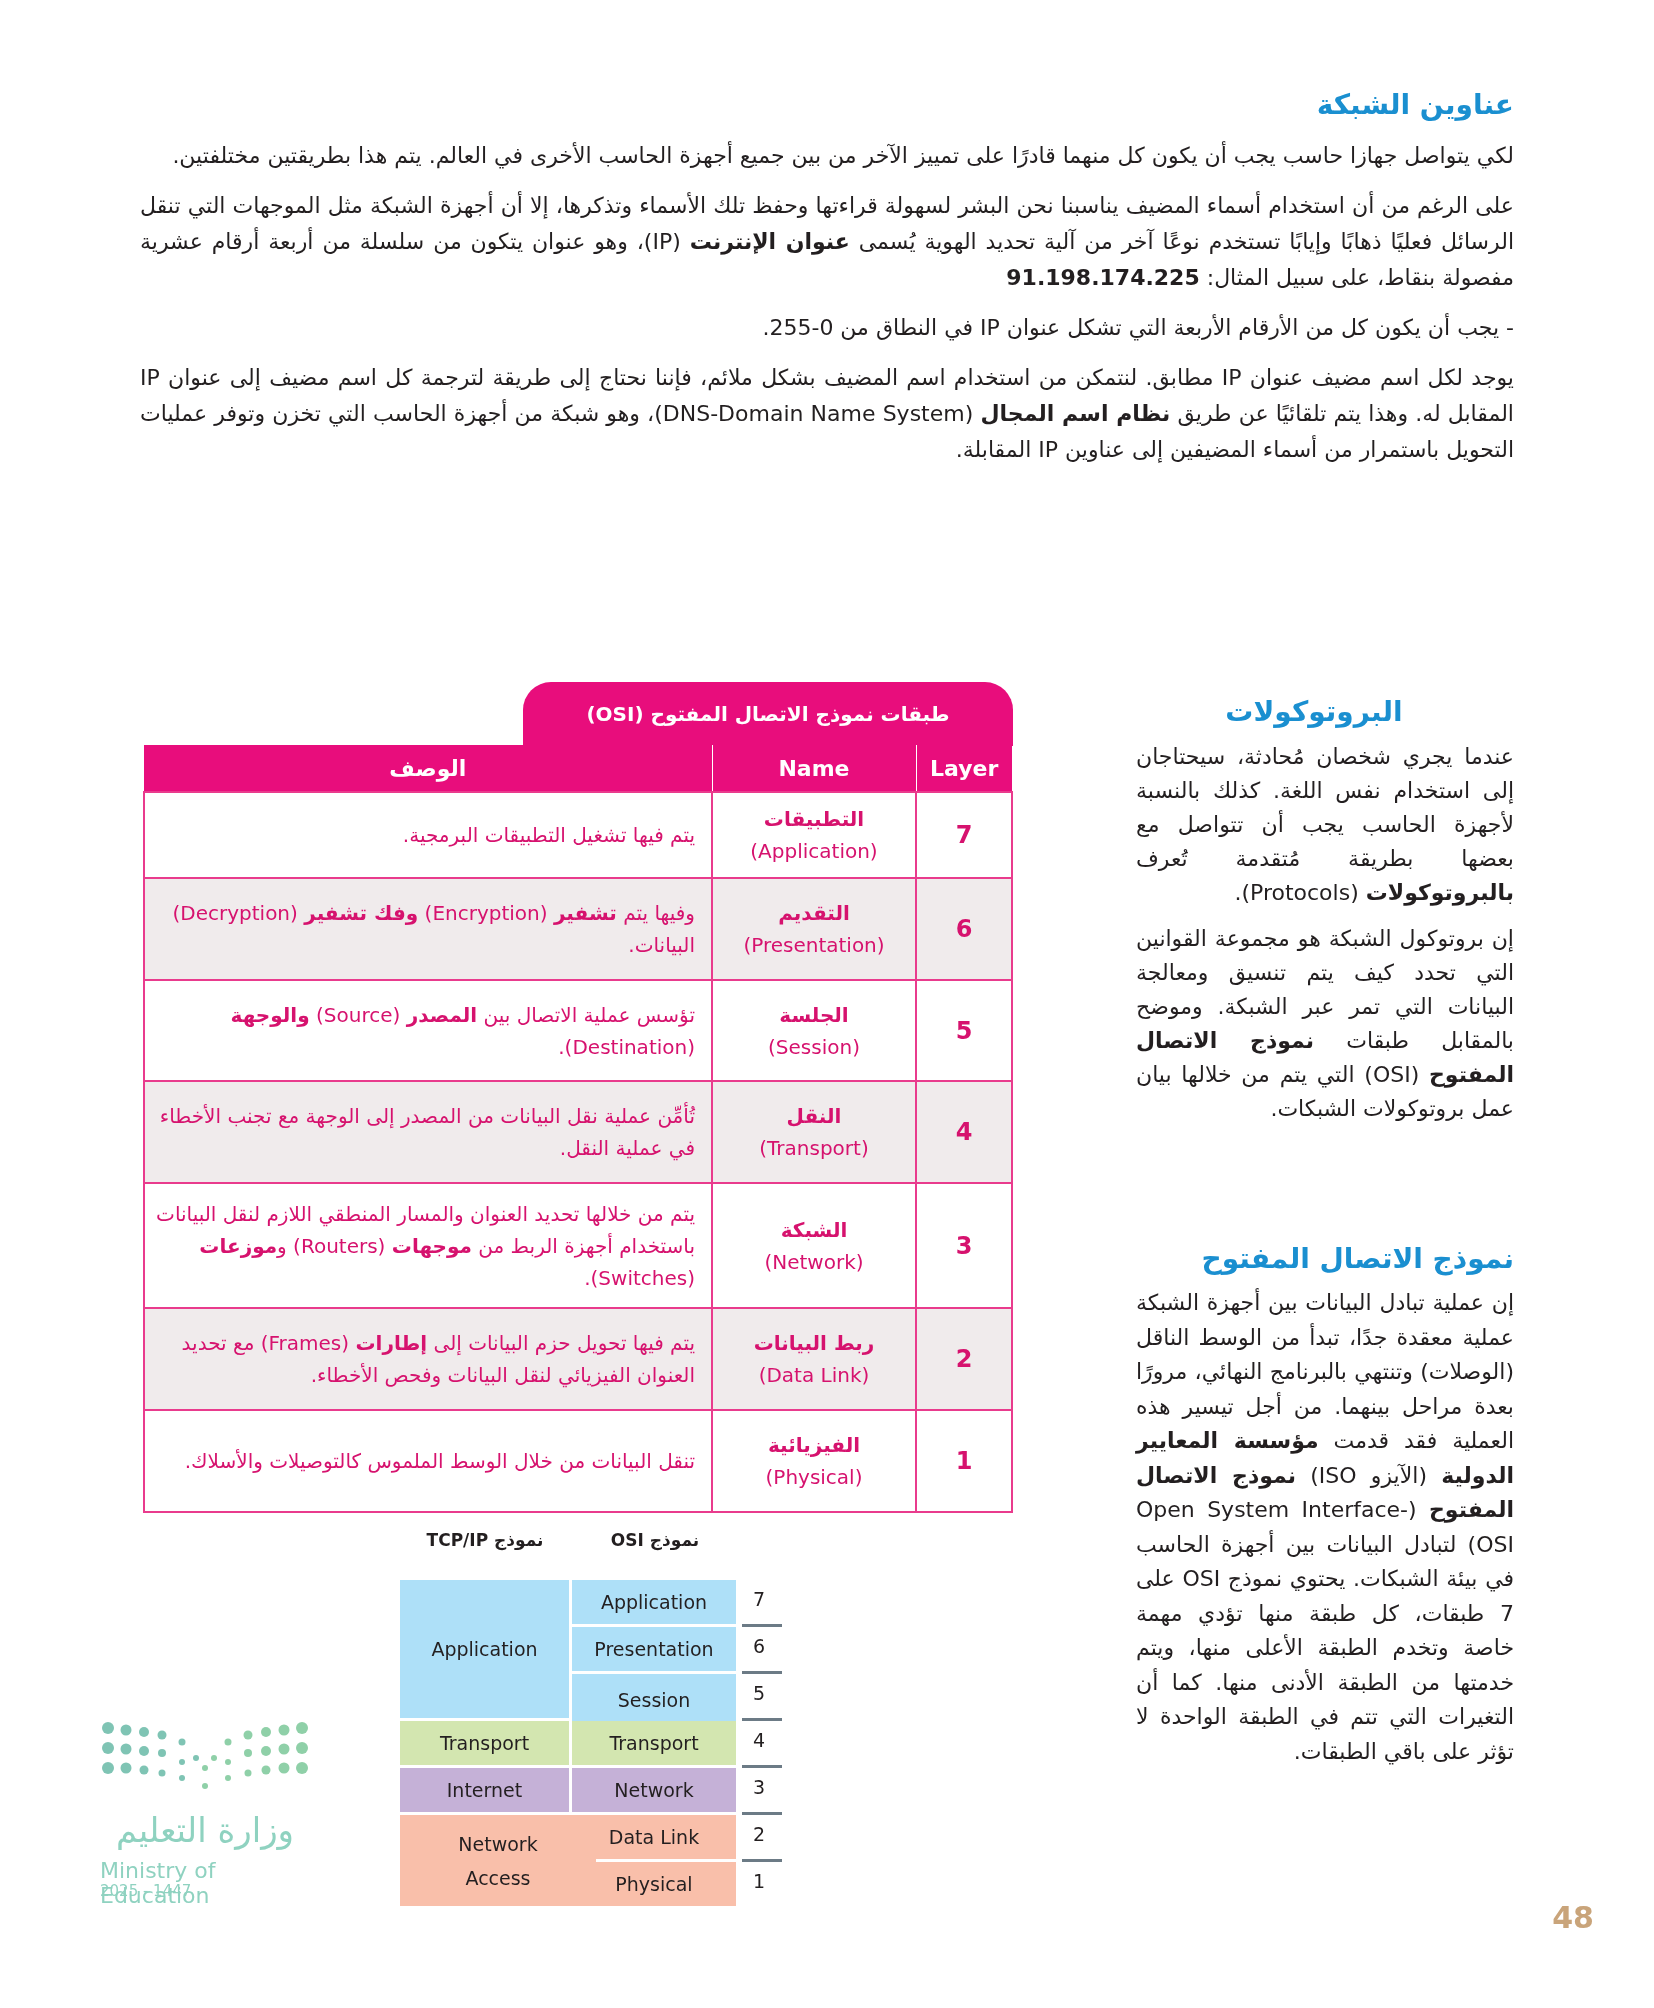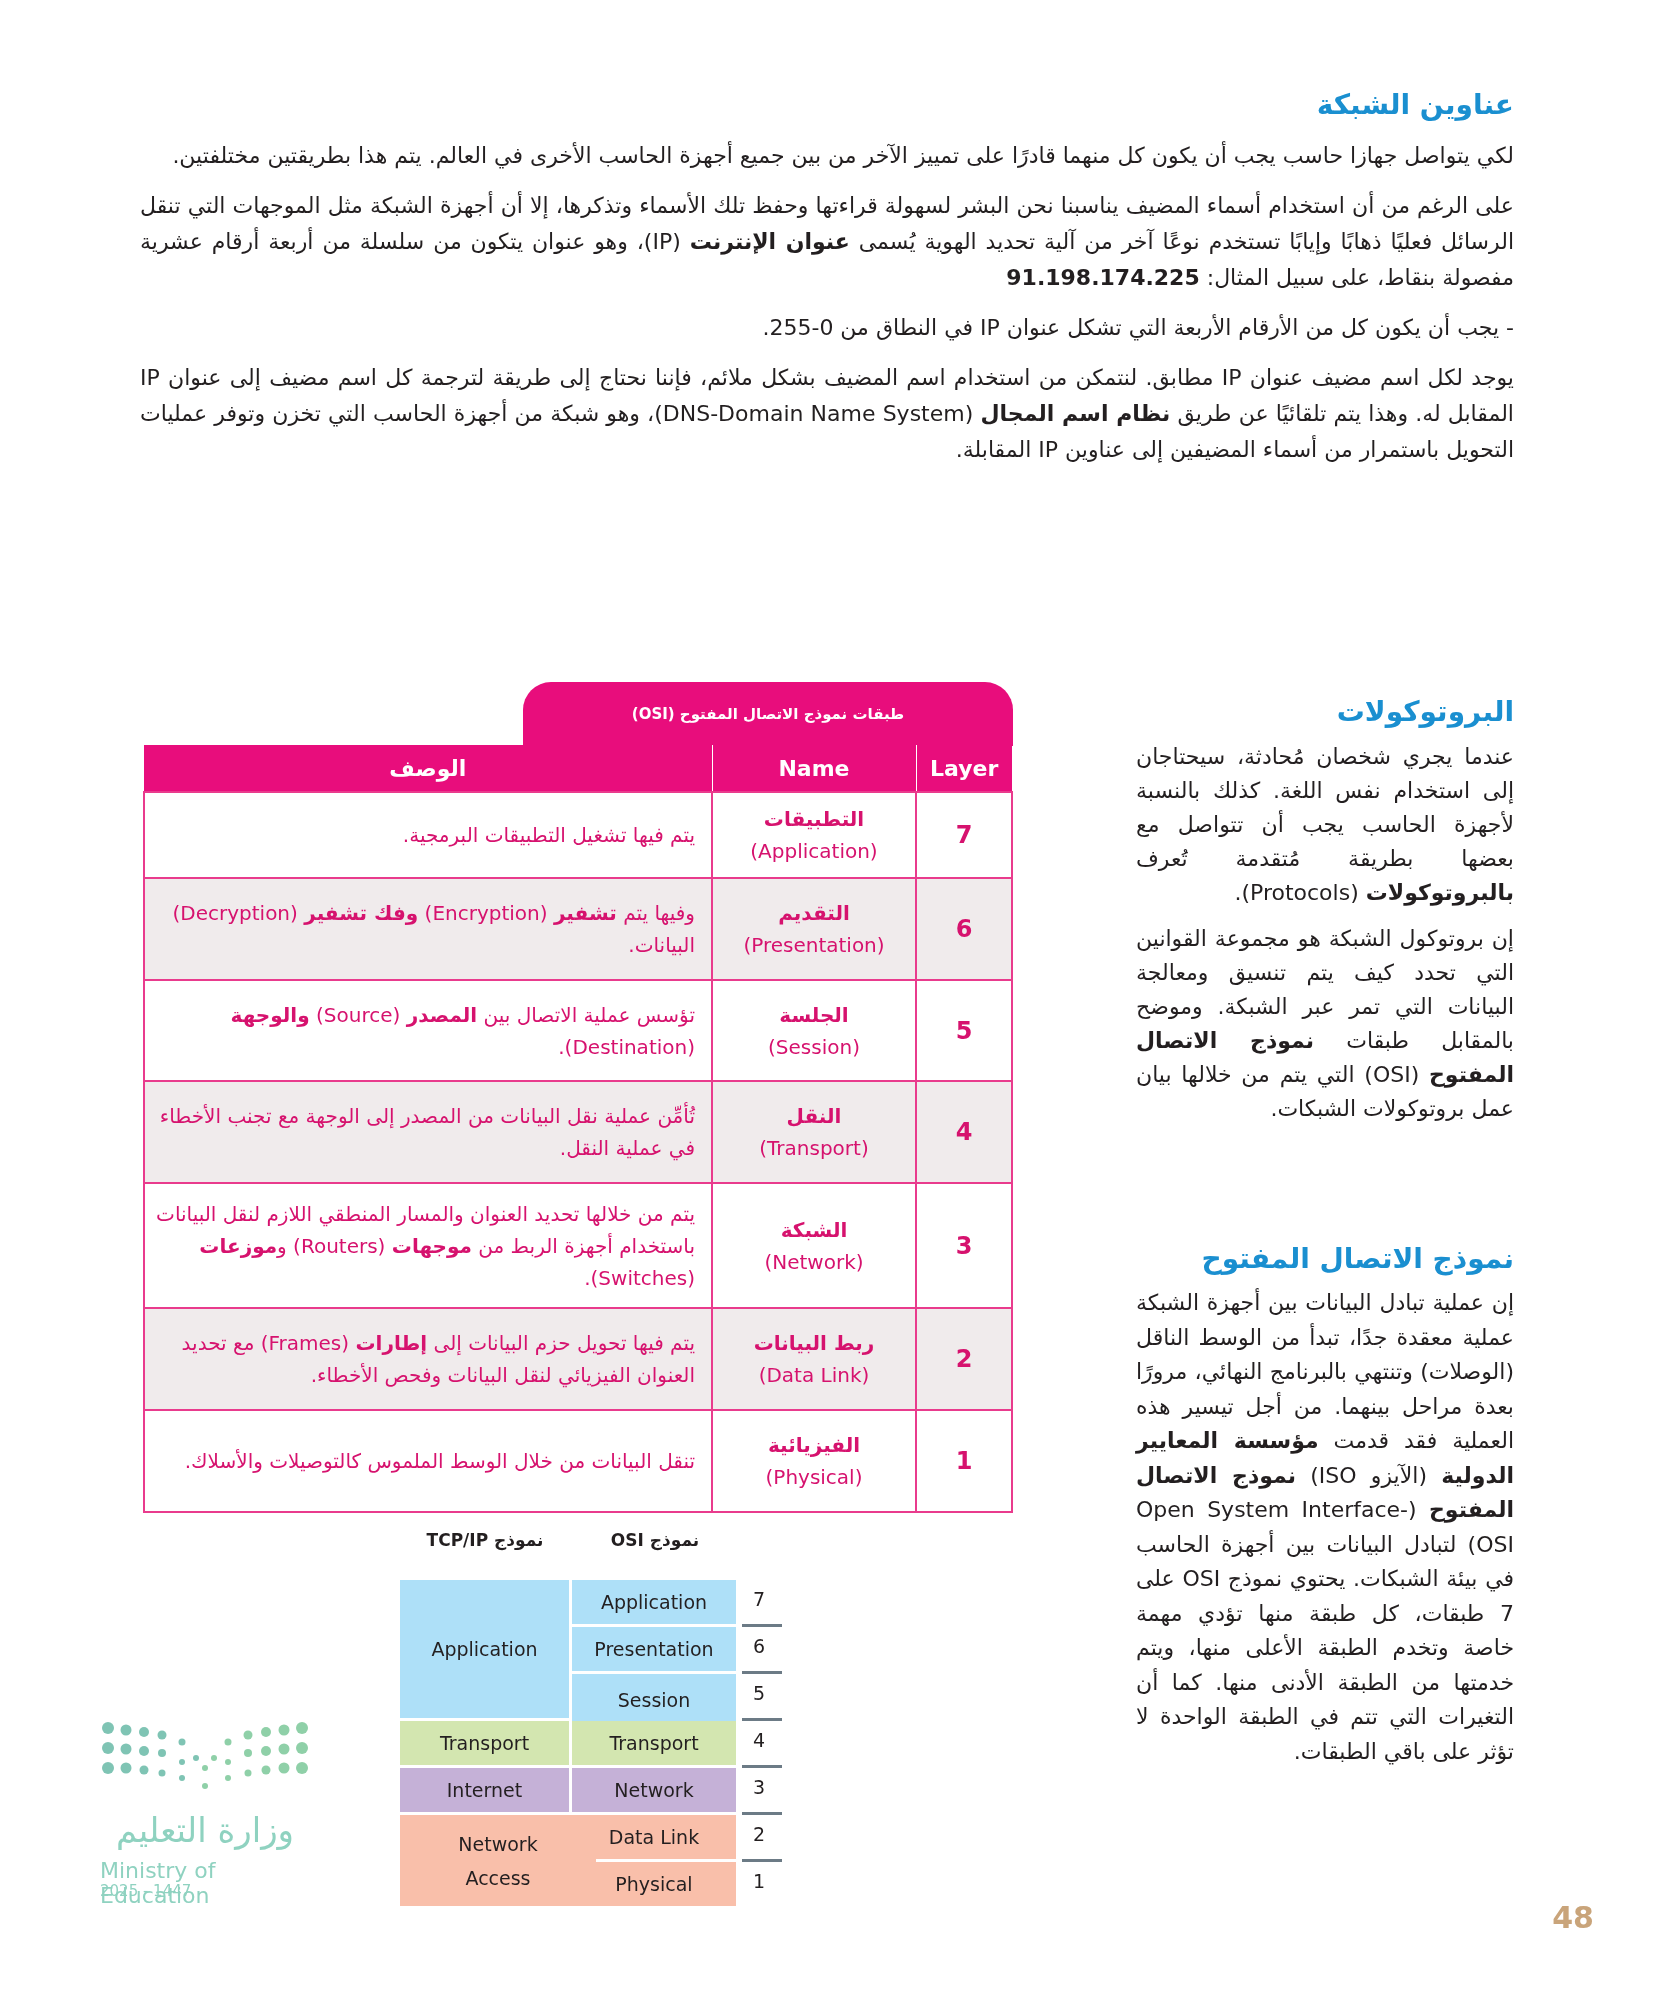--- a/index.html
+++ b/index.html
@@ -12,21 +12,21 @@
   .para b { font-weight: bold; }
 
   
   #sec1-title { right: 140px; top: 88px; width: 500px; }
   #sec1 { right: 140px; left: 140px; top: 138px; }
   #sec1 p { margin: 0 0 14px 0; }
 
   
   #osi-table-wrap { left: 143px; top: 682px; width: 870px; }
   #osi-tab { position: absolute; right: 0; top: 0; width: 490px; height: 64px; background: #e80d7c;
-             border-radius: 28px 28px 0 0; color: #fff; font-weight: bold; font-size: 15px;
+             border-radius: 28px 28px 0 0; color: #fff; font-weight: bold; font-size: 20px;
              display: flex; align-items: center; justify-content: center; direction: rtl; }
   #osi-table { position: absolute; left: 0; top: 63px; width: 870px; border-collapse: collapse;
                direction: rtl; font-size: 20px; }
   #osi-table th { background: #e80d7c; color: #fff; font-weight: bold; height: 44px; font-size: 22px;
                   border-left: 1.5px solid #ffffff; }
   #osi-table th:last-child { border-left: none; }
   #osi-table td { border: 2px solid #e93b8d; color: #d6126e; vertical-align: middle; }
   #osi-table tr.shade td { background: #f0ebec; }
   #osi-table td.num { width: 92px; text-align: center; font-weight: bold; font-size: 24px; }
   #osi-table td.name { width: 200px; text-align: center; line-height: 32px; }
@@ -36,21 +36,21 @@
 
   
   #diagram { left: 400px; top: 1530px; width: 380px; height: 380px; }
   .dg-head { position: absolute; top: 0; font-weight: bold; font-size: 17px; direction: rtl; text-align: center; }
   .dg-cell { position: absolute; display: flex; align-items: center; justify-content: center;
              font-size: 19px; color: #231f20; text-align: center; line-height: 34px; }
   .dg-num { position: absolute; left: 338px; width: 42px; font-size: 19px; text-align: center; }
   .dg-line { position: absolute; left: 342px; width: 40px; height: 3px; background: #6c7b86; }
 
   
-  #proto-title { right: 140px; top: 695px; width: 400px; }
+  #proto-title { right: 140px; top: 695px; width: 400px; text-align: center; }
   #proto { right: 140px; top: 740px; width: 378px; }
   #proto p { margin: 0 0 12px 0; font-size: 22px; line-height: 34px; }
   #osi-title { right: 140px; top: 1242px; width: 400px; }
   #osi-text { right: 140px; top: 1286px; width: 378px; }
   #osi-text p { margin: 0; font-size: 22px; line-height: 34.5px; }
 
   
   #logo { left: 100px; top: 1720px; width: 230px; height: 190px; }
   #logo-dots { position: absolute; left: 0; top: 0; width: 210px; height: 70px; }
   #logo-ar { position: absolute; left: 0; top: 90px; width: 210px; text-align: center; font-size: 34px;

